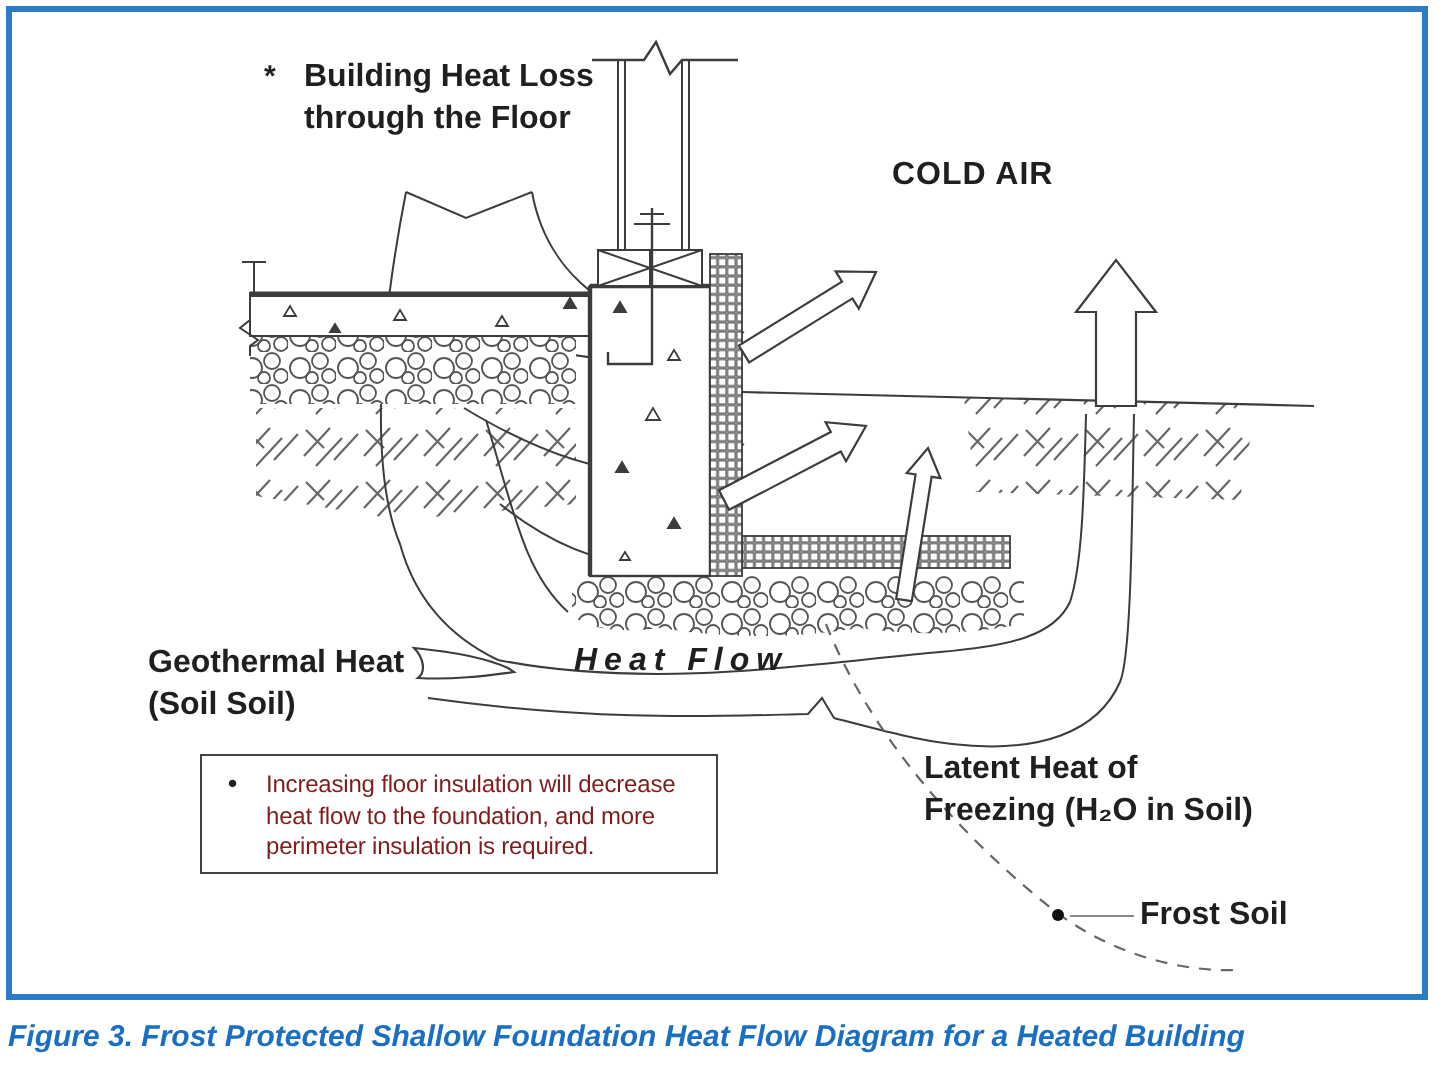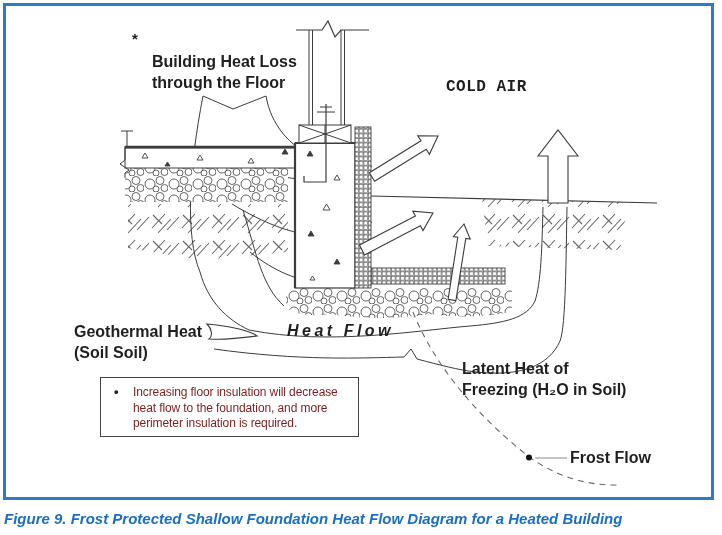--- a/index.html
+++ b/index.html
@@ -5,21 +5,21 @@
   html,body{margin:0;padding:0;background:#fff;}
   body{font-family:"Liberation Sans", sans-serif;}
   #page{position:relative;width:722px;height:535px;background:#fff;overflow:hidden;}
   .frame{position:absolute;left:3px;top:3px;width:711px;height:497px;
          border:3px solid #2b7cc4;background:#fff;box-sizing:border-box;}
   svg.canvas{position:absolute;left:0;top:0;}
   .lbl{position:absolute;color:#1f1f1f;font-weight:bold;white-space:pre;line-height:21px;}
   .fs16{font-size:16px;}
   .bullet-star{position:absolute;font-size:15px;font-weight:bold;color:#1f1f1f;}
   .heatflow{font-style:italic;letter-spacing:3.5px;text-align:center;}
-  .coldair{letter-spacing:0.5px;font-family:Liberation Mono, monospace;}
+  .coldair{letter-spacing:0.5px;}
   .notebox{position:absolute;left:100px;top:377px;width:259px;height:60px;
            border:1.2px solid #444;background:#fff;box-sizing:border-box;}
   .notebox .nb-bullet{position:absolute;left:13px;top:6px;font-size:13px;font-weight:bold;color:#1f1f1f;}
   .notebox .nb-text{position:absolute;left:32px;top:7px;width:222px;
            font-size:12px;line-height:15.5px;color:#7f1d1d;white-space:pre;letter-spacing:-0.1px;}
   .caption{position:absolute;left:4px;top:510px;font-size:15px;font-weight:bold;
            font-style:italic;color:#1a6fc2;white-space:nowrap;}
 </style>
 </head>
 <body>
@@ -131,36 +131,36 @@
     </g>
 
     <g>
       <path d="M413,312 C432,360 472,412 528,456 C556,477 590,486 618,485" fill="none" stroke="#666" stroke-width="1.1" stroke-dasharray="6,5"></path>
       <circle cx="529" cy="457.5" r="3" fill="#111"></circle>
       <path d="M535,458 H567" stroke="#888" stroke-width="1"></path>
     </g>
   </svg>
 
   <div class="bullet-star" style="left:132px;top:30px;">*</div>
-  <div class="lbl fs16" style="left:152px;top:28px;margin-top:23px;">Building Heat Loss
+  <div class="lbl fs16" style="left:152px;top:28px;">Building Heat Loss
 through the Floor</div>
 
   <div class="lbl fs16 coldair" style="left:446px;top:77px;">COLD AIR</div>
 
   <div class="lbl fs16" style="left:74px;top:321px;">Geothermal Heat
 (Soil Soil)</div>
 
   <div class="lbl fs16 heatflow" style="left:287px;top:320px;">Heat Flow</div>
 
-  <div class="lbl fs16" style="left:462px;top:358px;">Latent Heat of
+  <div class="lbl fs16" style="left:462px;top:374px;">Latent Heat of
 Freezing (H₂O in Soil)</div>
 
-  <div class="lbl fs16" style="left:570px;top:447px;">Frost Flow</div>
+  <div class="lbl fs16" style="left:570px;top:447px;">Frost Soil</div>
 
   <div class="notebox">
     <span class="nb-bullet">•</span>
     <span class="nb-text">Increasing floor insulation will decrease
 heat flow to the foundation, and more
 perimeter insulation is required.</span>
   </div>
 
-  <div class="caption">Figure 9. Frost Protected Shallow Foundation Heat Flow Diagram for a Heated Building</div>
+  <div class="caption">Figure 3. Frost Protected Shallow Foundation Heat Flow Diagram for a Heated Building</div>
 </div>
 
 </body></html>

